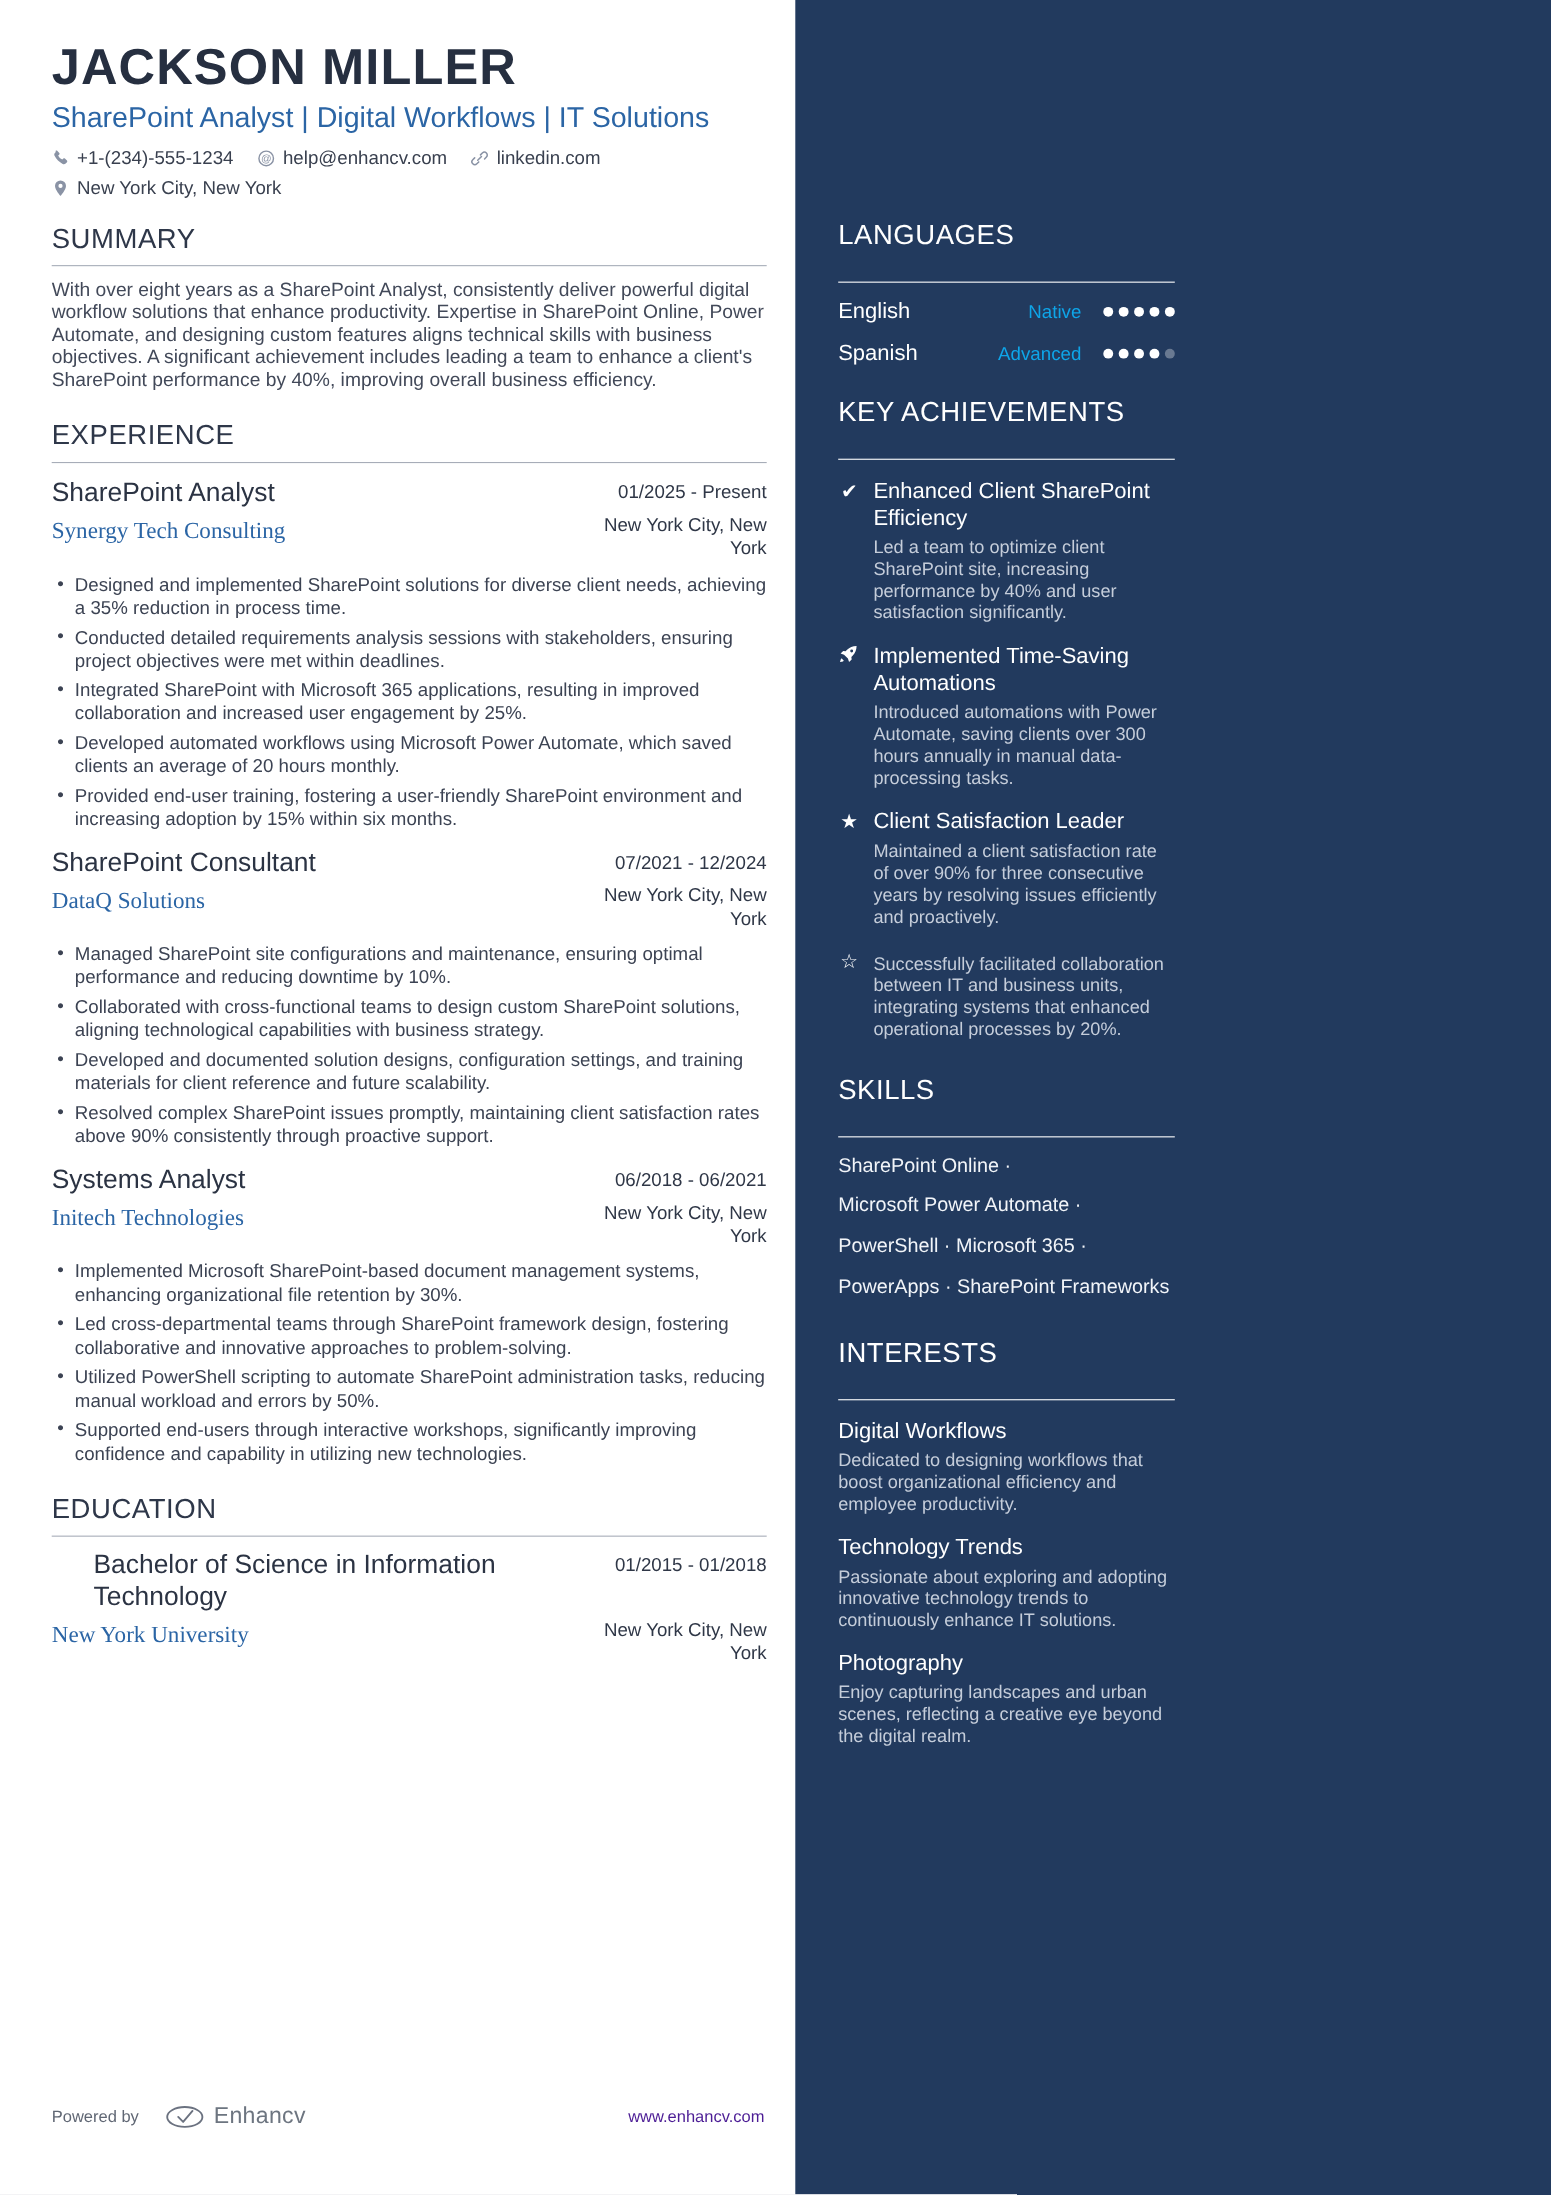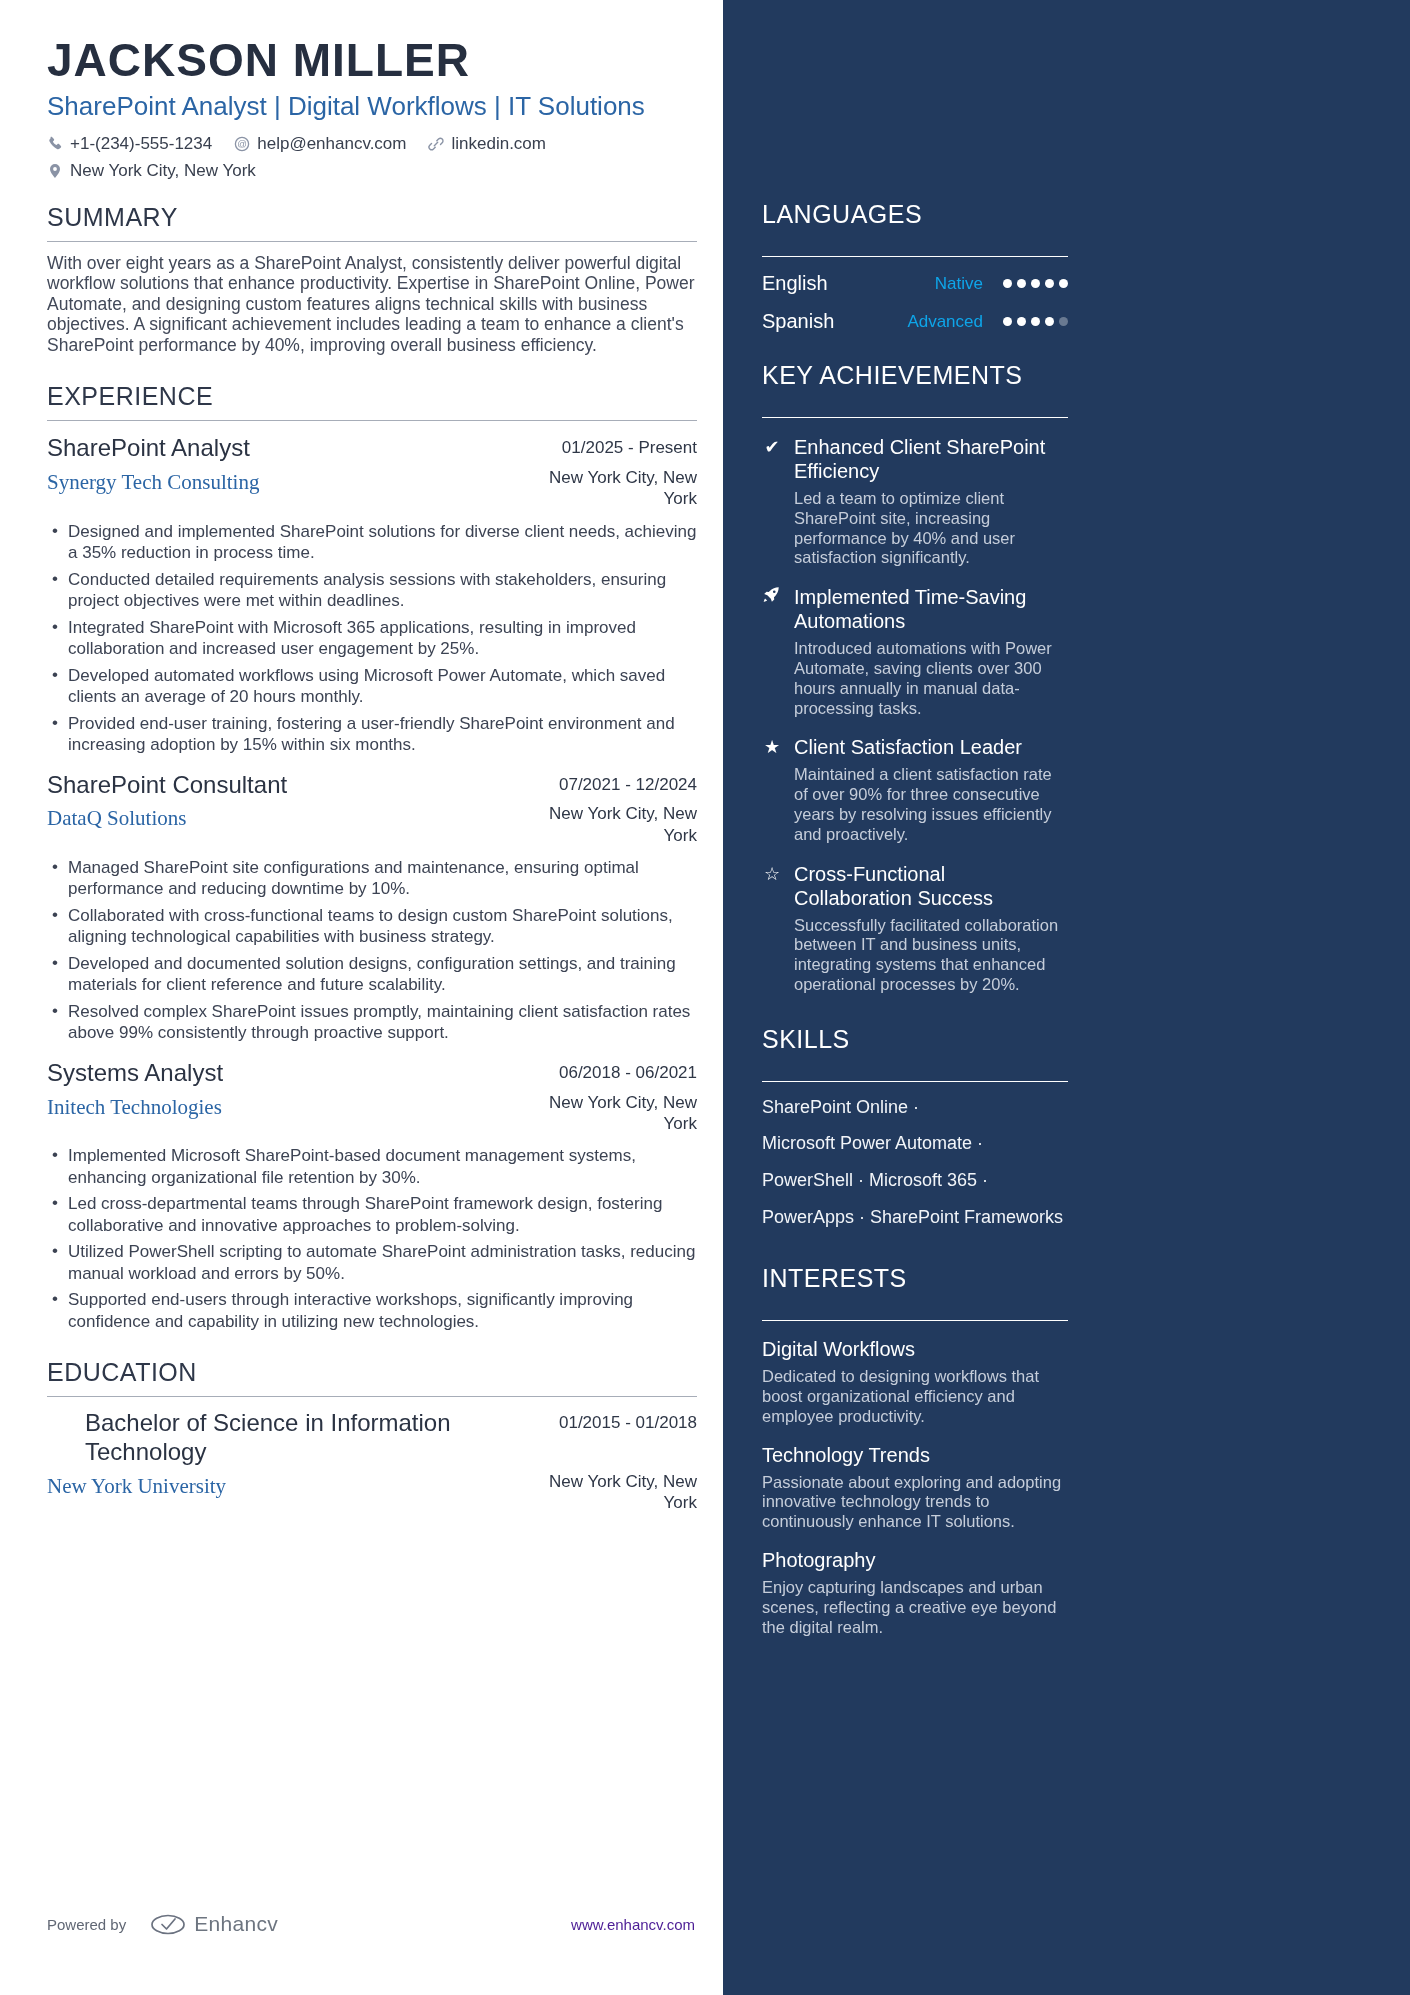--- a/index.html
+++ b/index.html
@@ -179,21 +179,21 @@
         <div class="date">07/2021 - 12/2024</div>
       </div>
       <div class="row">
         <div class="company">DataQ Solutions</div>
         <div class="loc">New York City, New York</div>
       </div>
       <ul class="bullets">
         <li>Managed SharePoint site configurations and maintenance, ensuring optimal performance and reducing downtime by 10%.</li>
         <li>Collaborated with cross-functional teams to design custom SharePoint solutions, aligning technological capabilities with business strategy.</li>
         <li>Developed and documented solution designs, configuration settings, and training materials for client reference and future scalability.</li>
-        <li>Resolved complex SharePoint issues promptly, maintaining client satisfaction rates above 99% consistently through proactive support.</li>
+        <li>Resolved complex SharePoint issues promptly, maintaining client satisfaction rates above 90% consistently through proactive support.</li>
       </ul>
     </div>
 
     <div class="job">
       <div class="row">
         <h3 class="job-title">Systems Analyst</h3>
         <div class="date">06/2018 - 06/2021</div>
       </div>
       <div class="row">
         <div class="company">Initech Technologies</div>
@@ -274,21 +274,20 @@
         <span class="ach-icon">★</span>
         <div class="ach-body">
           <div class="ach-title">Client Satisfaction Leader</div>
           <div class="ach-text">Maintained a client satisfaction rate of over 90% for three consecutive years by resolving issues efficiently and proactively.</div>
         </div>
       </div>
 
       <div class="ach">
         <span class="ach-icon">☆</span>
         <div class="ach-body">
-          <div class="ach-title">Cross-Functional Collaboration Success</div>
           <div class="ach-text">Successfully facilitated collaboration between IT and business units, integrating systems that enhanced operational processes by 20%.</div>
         </div>
       </div>
 
       <h2 class="side-heading skills-heading">SKILLS</h2>
       <div class="skill-line">SharePoint Online ·</div>
       <div class="skill-line">Microsoft Power Automate ·</div>
       <div class="skill-line">PowerShell · Microsoft 365 ·</div>
       <div class="skill-line">PowerApps · SharePoint Frameworks</div>
 

